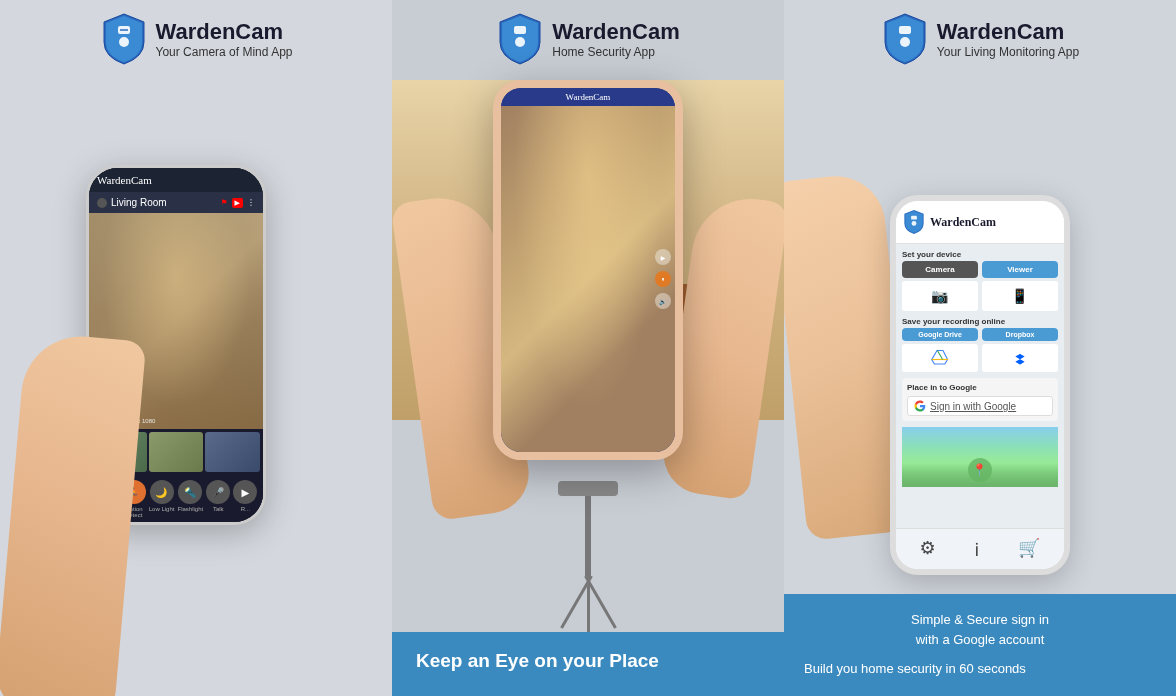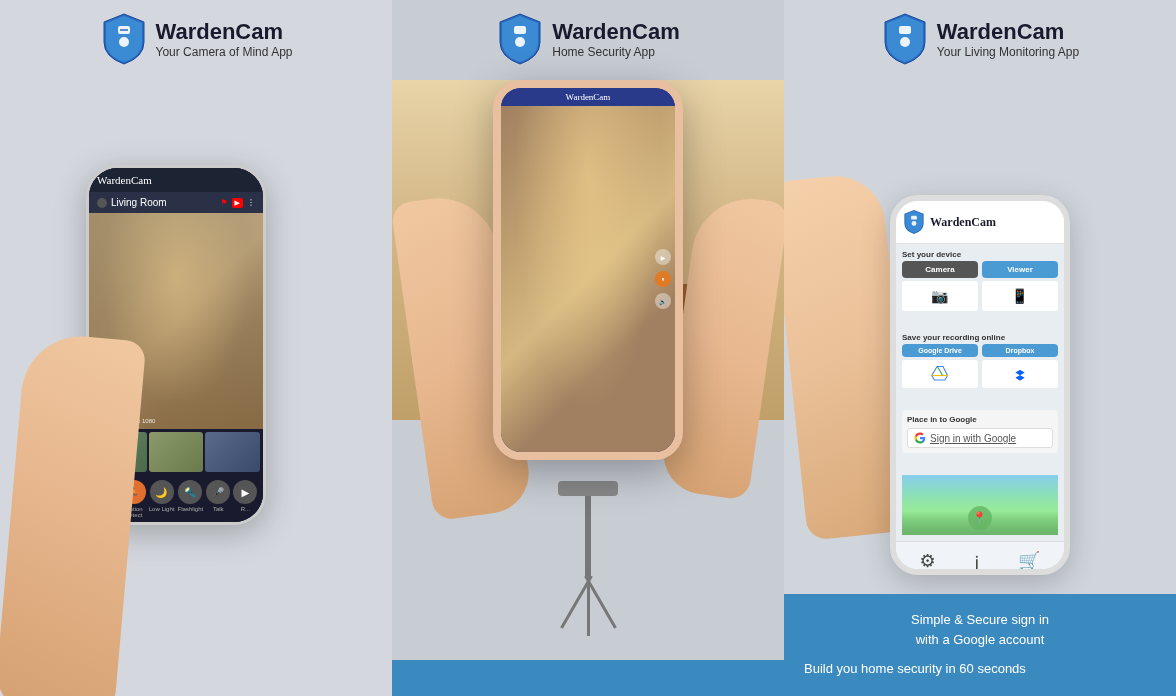--- a/index.html
+++ b/index.html
@@ -460,21 +460,21 @@
       color: #1a1a2e;
       font-weight: bold;
     }
 
     .right-content {
       flex: 1;
       padding: 6px;
       background: #e8edf2;
       display: flex;
       flex-direction: column;
-      gap: 22px;
+      gap: 6px;
     }
 
     .section-label {
       font-size: 8px;
       color: #333;
       font-weight: bold;
       margin-bottom: 2px;
     }
 
     .device-buttons {
@@ -816,20 +816,21 @@
     <div class="tripod-head"></div>
     <div class="tripod-post"></div>
     <div class="tripod-legs">
       <div class="tripod-leg"></div>
       <div class="tripod-leg"></div>
       <div class="tripod-leg"></div>
     </div>
   </div>
 
   <div class="info-box">
+    <div class="info-headline">Keep an Eye on your Place</div>
   </div>
 </div>
 
 <div class="panel panel-right">
 
   <div class="header-logo">
     <svg class="logo-shield shield-svg" width="48" height="54" viewBox="0 0 48 54">
       <path d="M24 2 L44 10 L44 30 Q44 45 24 52 Q4 45 4 30 L4 10 Z" fill="#2a6abf" stroke="#1a4a9f" stroke-width="1"></path>
       <path d="M24 4 L42 11 L42 30 Q42 44 24 50 Q6 44 6 30 L6 11 Z" fill="#3a8ad4"></path>
       <rect x="18" y="14" width="12" height="8" rx="2" fill="white" opacity="0.9"></rect>

